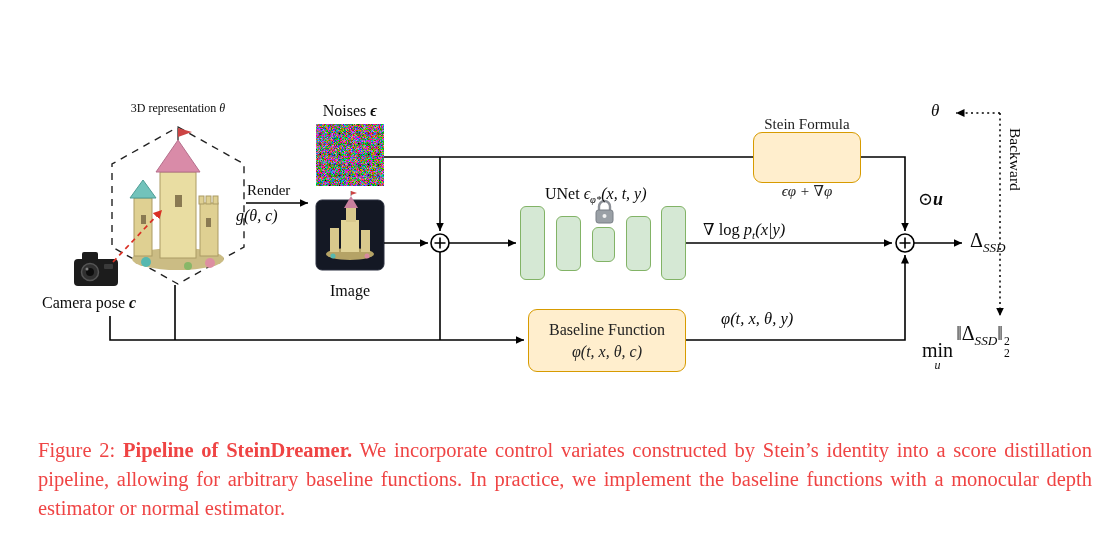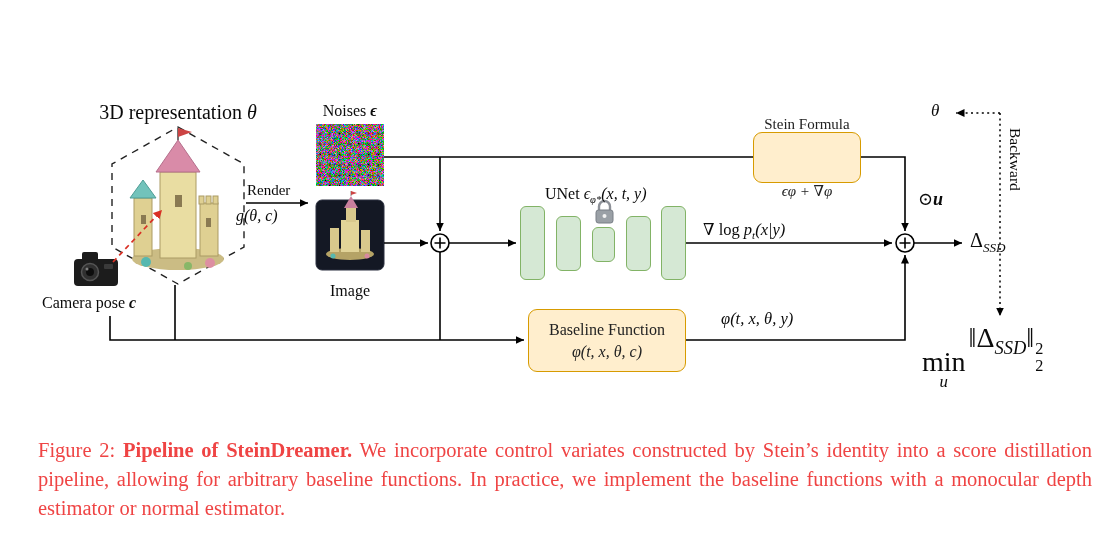--- a/index.html
+++ b/index.html
@@ -141,21 +141,21 @@
   <div class="formula-box" style="left:753px;top:132px;width:108px;height:51px;font-size:15px;gap:47px;">
     <div>Stein Formula</div>
     <div class="it">ϵφ + ∇φ</div>
   </div>
 
   <div class="formula-box" style="left:528px;top:309px;width:158px;height:63px;font-size:16px;">
     <div>Baseline Function</div>
     <div class="it">φ(t, x, θ, c)</div>
   </div>
 
-  <div class="lbl ctr" style="left:98px;top:101px;width:160px;font-size:20px;">
+  <div class="lbl ctr" style="left:98px;top:101px;width:160px;font-size:12px;">
     <span>3D representation</span>
     <span class="it">θ</span>
   </div>
 
   <div class="lbl ctr" style="left:316px;top:102px;width:68px;font-size:16px;">
     <span>Noises</span>
     <span class="it bd">ϵ</span>
   </div>
 
   <div class="lbl" style="left:247px;top:182px;font-size:15px;">
@@ -197,21 +197,21 @@
   </div>
 
   <div class="lbl vert" style="left:1006px;top:128px;font-size:15.5px;">
     <span>Backward</span>
   </div>
 
   <div class="lbl" style="left:970px;top:229px;font-size:20px;">
     <span>Δ</span><sub class="s it">SSD</sub>
   </div>
 
-  <div class="lbl" style="left:922px;top:322px;font-size:28px;">
+  <div class="lbl" style="left:922px;top:322px;font-size:20px;">
     <span class="minstack">
       <span>min</span>
       <span class="minu">u</span>
     </span><span>‖Δ</span><sub class="s it">SSD</sub><span>‖</span><span class="stack2">
         <span>2</span>
         <span>2</span>
       </span>
   </div>
 
   <p class="caption">

